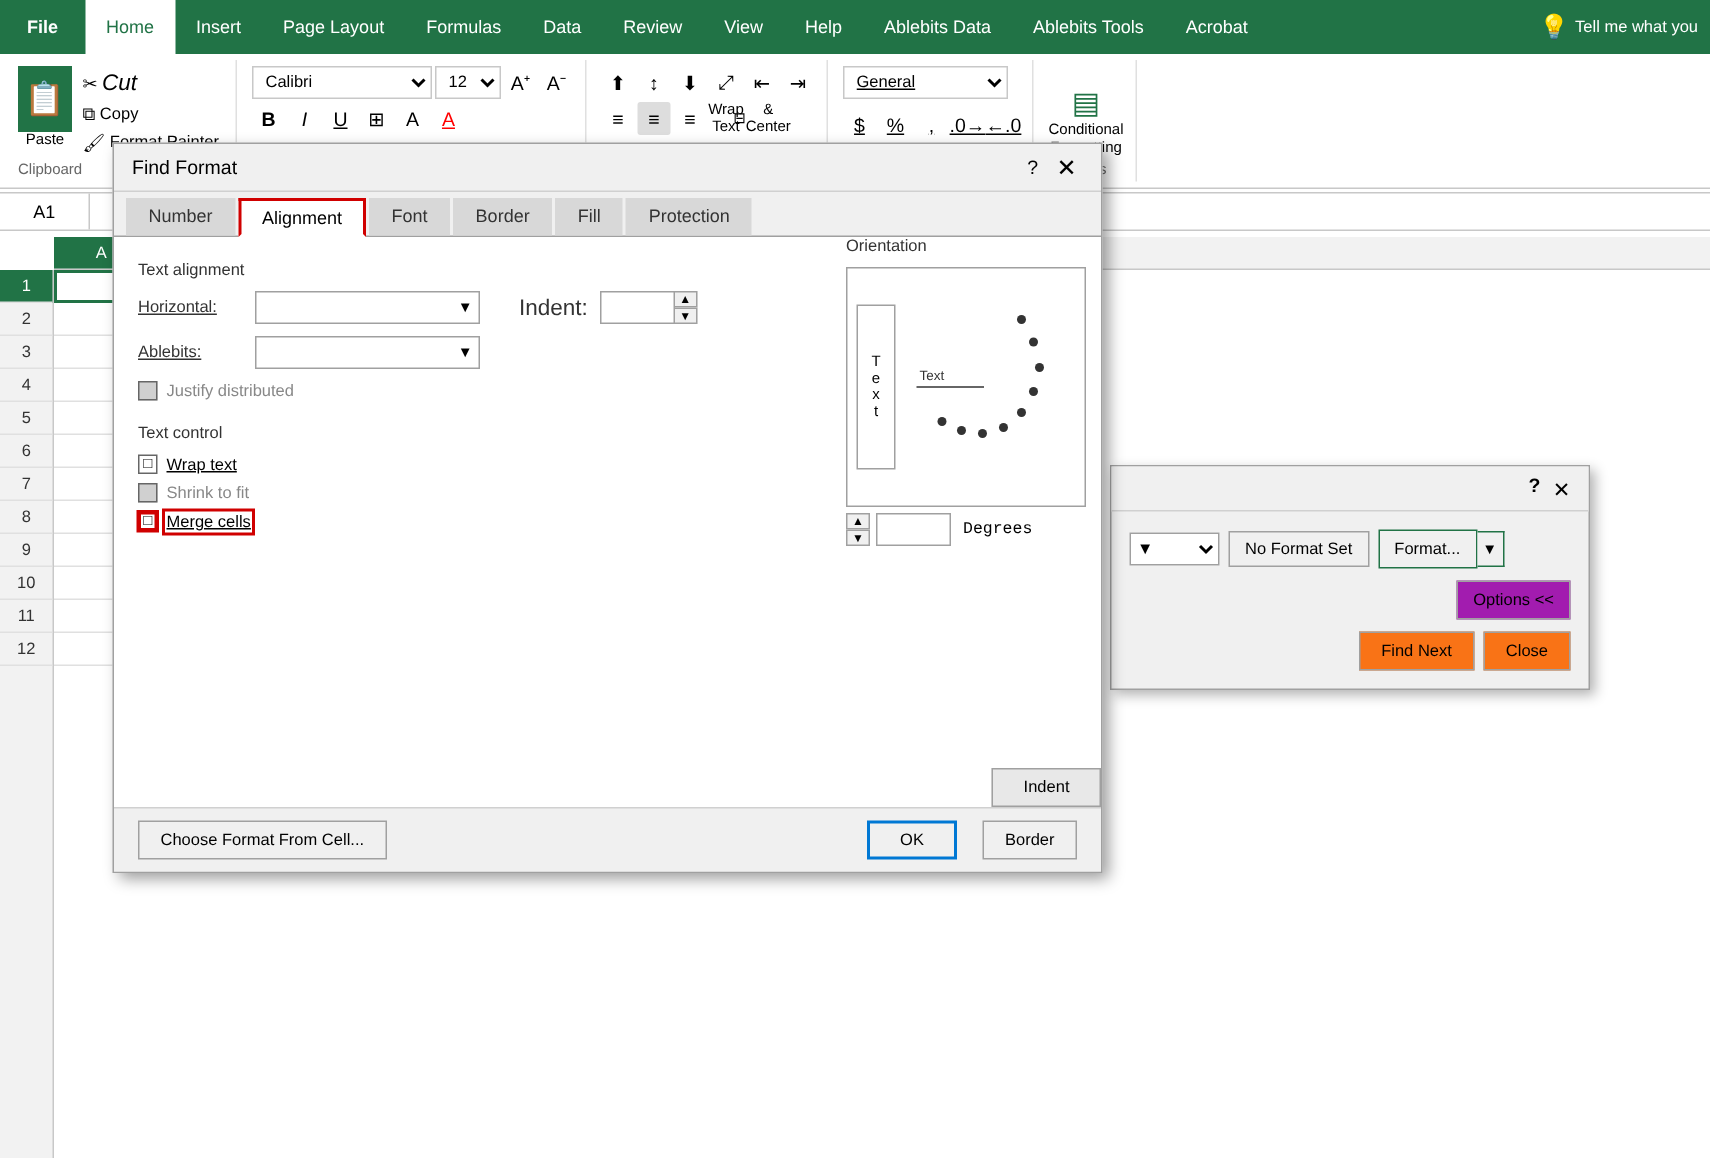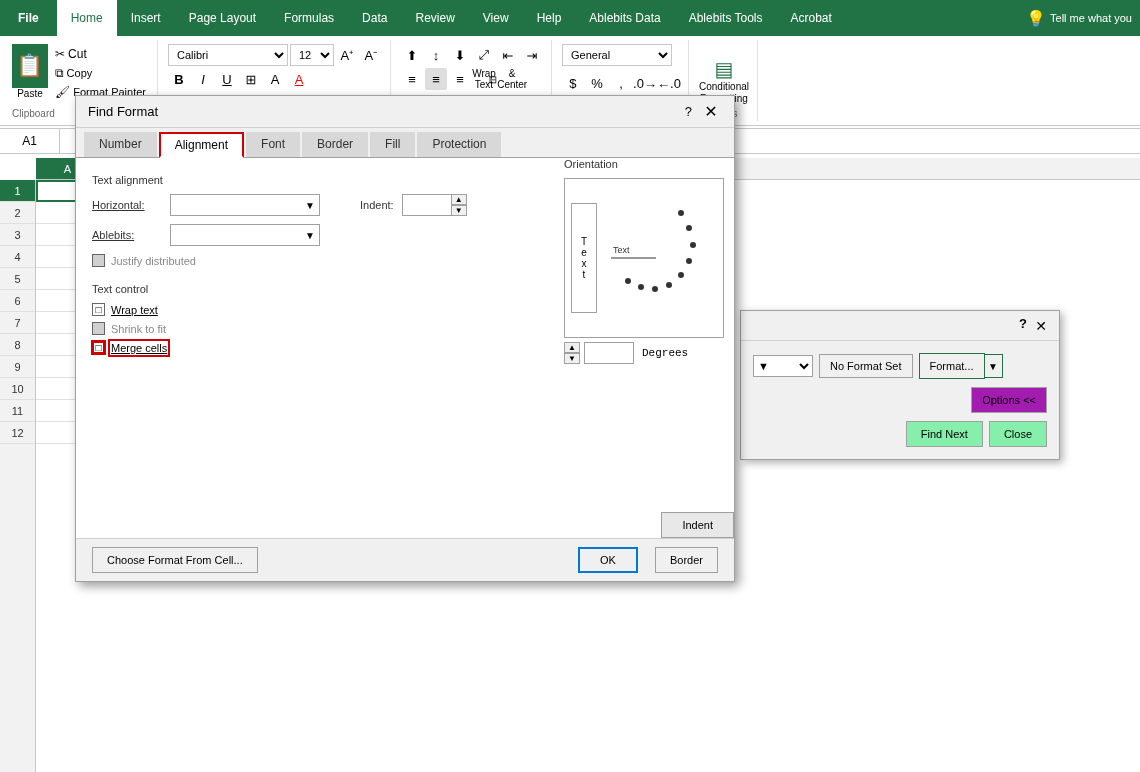--- a/index.html
+++ b/index.html
@@ -55,21 +55,21 @@
       font-weight: 600;
     }
     .dialog-titlebar-btns { display: flex; gap: 4px; }
     .title-btn { width: 20px; height: 20px; display: flex; align-items: center; justify-content: center; cursor: pointer; font-size: 14px; border: none; background: transparent; }
 
     .find-replace-body { padding: 12px; }
     .format-section { display: flex; align-items: center; gap: 6px; margin-bottom: 8px; }
     .no-format-btn { height: 24px; padding: 0 10px; font-size: 11px; border: 1px solid #a0a0a0; background: #f0f0f0; cursor: pointer; }
     .format-btn { height: 24px; padding: 12px 10px; font-size: 11px; border: 1px solid #217346; background: #f0f0f0; cursor: pointer; color: #000; display: flex; align-items: center; gap: 2px; }
     .fr-buttons { display: flex; justify-content: flex-end; gap: 6px; margin-top: 8px; }
-    .fr-btn { height: 26px; padding: 0 14px; font-size: 11px; border: 1px solid #a0a0a0; background: #86efac; cursor: pointer; }
+    .fr-btn { height: 26px; padding: 0 14px; font-size: 11px; border: 1px solid #a0a0a0; background: #f97316; cursor: pointer; }
     .options-btn { height: 26px; padding: 0 10px; font-size: 11px; border: 1px solid #a0a0a0; background: #a21caf; cursor: pointer; }
 
     
     .find-format-dialog {
       position: absolute;
       top: 95px;
       left: 75px;
       width: 660px;
       background: #f0f0f0;
       border: 1px solid #a0a0a0;
@@ -104,21 +104,21 @@
     .ff-body { background: #fff; padding: 16px; min-height: 400px; }
 
     
     .section-title { font-size: 11px; color: #333; margin-bottom: 8px; }
     .align-section { margin-bottom: 16px; }
     .align-row { display: flex; align-items: center; margin-bottom: 8px; gap: 8px; }
     .align-label { font-size: 11px; width: 70px; color: #333; }
     .align-label.underline { text-decoration: underline; cursor: pointer; }
     .align-dropdown { width: 150px; height: 22px; border: 1px solid #a0a0a0; display: flex; align-items: center; justify-content: space-between; padding: 0 4px; background: #fff; font-size: 11px; }
     .align-dropdown-arrow { font-size: 10px; }
-    .indent-label { font-size: 11px; color: #333; margin-left: 32px; }
+    .indent-label { font-size: 15px; color: #333; margin-left: 18px; }
     .indent-input { width: 50px; height: 22px; border: 1px solid #a0a0a0; font-size: 11px; padding: 0 4px; background: #fff; position: relative; }
     .indent-spinner { display: flex; flex-direction: column; margin-left: -1px; }
     .spinner-btn { width: 16px; height: 11px; border: 1px solid #a0a0a0; background: #f0f0f0; display: flex; align-items: center; justify-content: center; font-size: 8px; cursor: pointer; }
 
     
     .text-control-section { margin-bottom: 16px; }
     .checkbox-row { display: flex; align-items: center; gap: 6px; margin-bottom: 6px; }
     .checkbox-box { width: 13px; height: 13px; border: 1px solid #666; background: #fff; display: flex; align-items: center; justify-content: center; cursor: pointer; font-size: 10px; }
     .checkbox-box.indeterminate { background: #d0d0d0; }
     .checkbox-box.red-border { border: 2px solid #d00000; }
@@ -195,21 +195,21 @@
 <div class="ribbon-toolbar" style="height:90px; padding:4px;">
 
   <div class="ribbon-group" style="flex-direction:row; gap:4px; padding:4px 8px; align-items:flex-start;">
     <div style="display:flex; flex-direction:column; align-items:center;">
       <div style="width:36px; height:44px; background:#217346; display:flex; align-items:center; justify-content:center; color:#fff; font-size:22px;">📋</div>
       <span style="font-size:10px;">Paste</span>
     </div>
     <div style="display:flex; flex-direction:column; gap:3px; padding-top:2px;">
       <div class="small-btn">
         <span>✂</span>
-        <span style="font-size:12px;">Cut</span>
+        <span style="font-size:15px;font-style:italic;">Cut</span>
       </div>
       <div class="small-btn">
         <span>⧉</span>
         <span style="font-size:11px;">Copy</span>
       </div>
       <div class="small-btn">
         <span>🖌</span>
         <span style="font-size:11px;">Format Painter</span>
       </div>
     </div>
@@ -250,21 +250,21 @@
     <div style="display:flex; gap:2px; align-items:center;">
       <button class="icon-btn">≡</button>
       <button class="icon-btn" style="background:#ddd;">≡</button>
       <button class="icon-btn">≡</button>
       <button class="icon-btn" style="font-size:10px;">Wrap Text</button>
       <button class="icon-btn" style="font-size:10px;">⊟ <span>&amp; Center</span></button>
     </div>
     <div class="ribbon-group-label">Alignment</div>
   </div>
 
-  <div class="ribbon-group" style="gap:2px; padding:4px 8px; align-items:flex-start;">
+  <div class="ribbon-group" style="gap:2px; padding:4px 8px; align-items:flex-start;text-decoration:underline;">
     <select class="number-select">
       <option>General</option>
     </select>
     <div style="display:flex; gap:2px; align-items:center; margin-top:4px;">
       <button class="icon-btn">$</button>
       <button class="icon-btn">%</button>
       <button class="icon-btn">,</button>
       <button class="icon-btn">.0→</button>
       <button class="icon-btn">←.0</button>
     </div>

